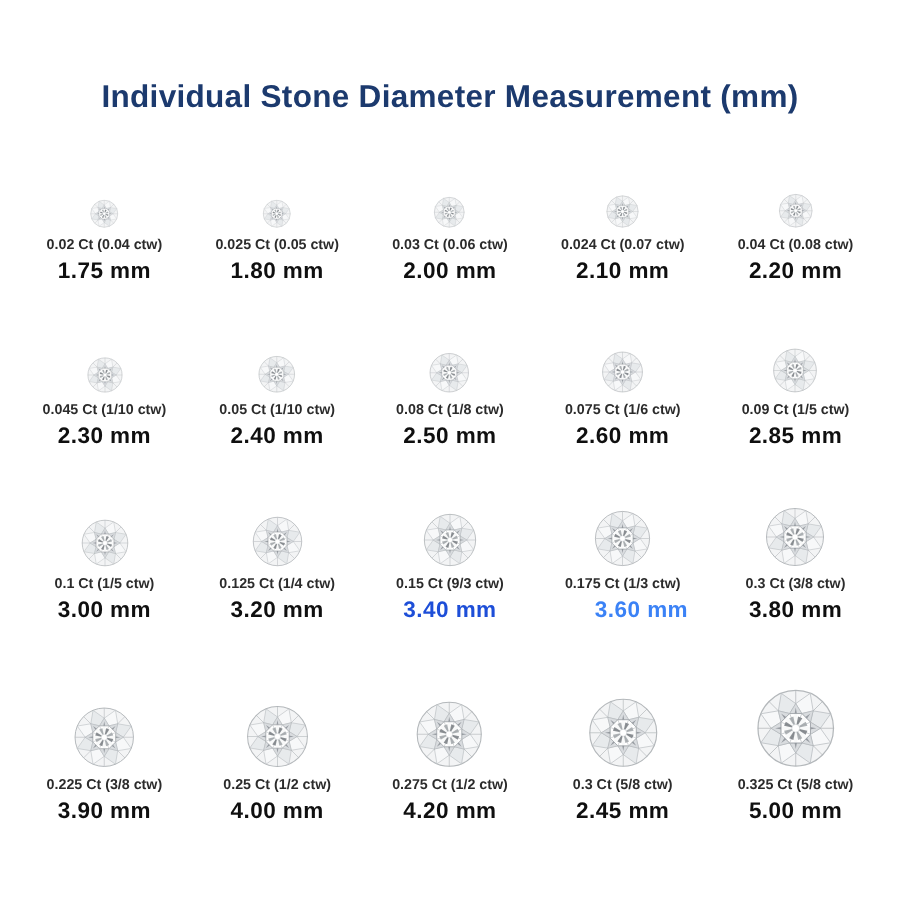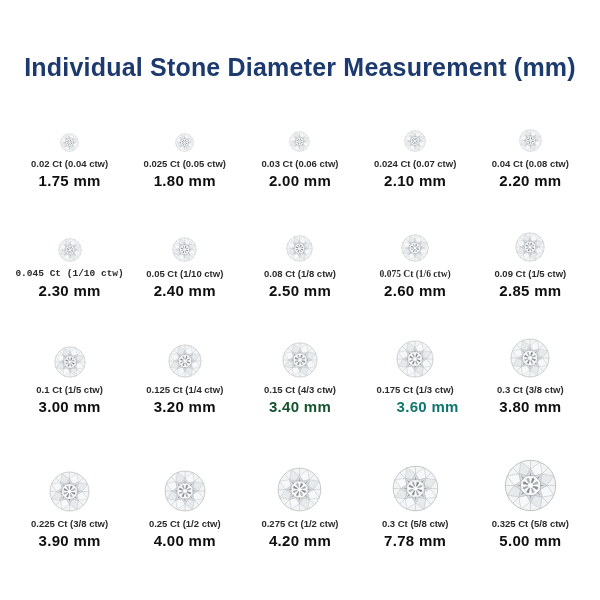--- a/index.html
+++ b/index.html
@@ -4,21 +4,21 @@
 <style>
   html,body{margin:0;padding:0;}
   body{
     width:600px;height:600px;position:relative;overflow:hidden;
     background:#ffffff;
     font-family:"Liberation Sans", sans-serif;
   }
   .title{
     position:absolute;top:53px;left:0;right:0;
     text-align:center;
-    font-size:25px;font-weight:700;letter-spacing:.2px;
+    font-size:21px;font-weight:700;letter-spacing:.2px;
     color:#1c3a6e;
     margin:0;
   }
   .row{
     position:absolute;left:12px;right:12px;
     display:flex;flex-direction:row;
   }
   .row0{top:112px;} .row1{top:216px;} .row2{top:324px;} .row3{top:444px;}
   .cell{
     width:20%;
@@ -352,21 +352,21 @@
             <polygon points="50,50 47.0,64.7 41.7,62.5" fill="#70767b" opacity="0.8"></polygon>
             <line x1="46.3" y1="51.5" x2="31.5" y2="57.7" stroke="#b0b5b9" stroke-width="0.8"></line>
             <polygon points="50,50 37.5,58.3 35.3,53.0" fill="#9ba0a4" opacity="0.8"></polygon>
             <line x1="46.3" y1="48.5" x2="31.5" y2="42.3" stroke="#b0b5b9" stroke-width="0.8"></line>
             <polygon points="50,50 35.3,47.0 37.5,41.7" fill="#70767b" opacity="0.8"></polygon>
             <line x1="48.5" y1="46.3" x2="42.3" y2="31.5" stroke="#b0b5b9" stroke-width="0.8"></line>
             <polygon points="50,50 41.7,37.5 47.0,35.3" fill="#9ba0a4" opacity="0.8"></polygon>
             <circle cx="50" cy="50" r="5" fill="#ffffff" stroke="#c2c6c9" stroke-width="0.8"></circle>
           </svg>
         </div>
-        <div class="ct" style="color: rgb(43, 43, 43); font-family: Liberation Mono, monospace;">0.045 Ct (1/10 ctw)</div>
+        <div class="ct" style="color: rgb(43, 43, 43);">0.045 Ct (1/10 ctw)</div>
         <div class="mm" style="color: rgb(15, 15, 15);">2.30 mm</div>
       </div>
       <div class="cell">
         <div class="dbox">
           <svg class="diamond" width="25" height="25" viewBox="0 0 100 100">
             <circle cx="50" cy="50" r="47.5" fill="#f3f4f5" stroke="#b4b8bb" stroke-width="1.6"></circle>
             <polygon points="57.7,31.5 50.0,19.0 68.2,6.1 71.9,28.1" fill="#f7f8f9" stroke="#adb2b6" stroke-width="0.8"></polygon>
             <polygon points="68.5,42.3 71.9,28.1 93.9,31.8 81.0,50.0" fill="#e7eaec" stroke="#adb2b6" stroke-width="0.8"></polygon>
             <polygon points="68.5,57.7 81.0,50.0 93.9,68.2 71.9,71.9" fill="#f7f8f9" stroke="#adb2b6" stroke-width="0.8"></polygon>
             <polygon points="57.7,68.5 71.9,71.9 68.2,93.9 50.0,81.0" fill="#e7eaec" stroke="#adb2b6" stroke-width="0.8"></polygon>
@@ -508,21 +508,21 @@
             <polygon points="50,50 47.0,64.7 41.7,62.5" fill="#70767b" opacity="0.8"></polygon>
             <line x1="46.3" y1="51.5" x2="31.5" y2="57.7" stroke="#b0b5b9" stroke-width="0.8"></line>
             <polygon points="50,50 37.5,58.3 35.3,53.0" fill="#9ba0a4" opacity="0.8"></polygon>
             <line x1="46.3" y1="48.5" x2="31.5" y2="42.3" stroke="#b0b5b9" stroke-width="0.8"></line>
             <polygon points="50,50 35.3,47.0 37.5,41.7" fill="#70767b" opacity="0.8"></polygon>
             <line x1="48.5" y1="46.3" x2="42.3" y2="31.5" stroke="#b0b5b9" stroke-width="0.8"></line>
             <polygon points="50,50 41.7,37.5 47.0,35.3" fill="#9ba0a4" opacity="0.8"></polygon>
             <circle cx="50" cy="50" r="5" fill="#ffffff" stroke="#c2c6c9" stroke-width="0.8"></circle>
           </svg>
         </div>
-        <div class="ct" style="color: rgb(43, 43, 43); font-family: Liberation Serif, serif;">0.075 Ct (1/6 ctw)</div>
+        <div class="ct" style="color: rgb(43, 43, 43);">0.075 Ct (1/6 ctw)</div>
         <div class="mm" style="color: rgb(15, 15, 15);">2.60 mm</div>
       </div>
       <div class="cell">
         <div class="dbox">
           <svg class="diamond" width="30" height="30" viewBox="0 0 100 100">
             <circle cx="50" cy="50" r="47.5" fill="#f3f4f5" stroke="#b4b8bb" stroke-width="1.6"></circle>
             <polygon points="57.7,31.5 50.0,19.0 68.2,6.1 71.9,28.1" fill="#f7f8f9" stroke="#adb2b6" stroke-width="0.8"></polygon>
             <polygon points="68.5,42.3 71.9,28.1 93.9,31.8 81.0,50.0" fill="#e7eaec" stroke="#adb2b6" stroke-width="0.8"></polygon>
             <polygon points="68.5,57.7 81.0,50.0 93.9,68.2 71.9,71.9" fill="#f7f8f9" stroke="#adb2b6" stroke-width="0.8"></polygon>
             <polygon points="57.7,68.5 71.9,71.9 68.2,93.9 50.0,81.0" fill="#e7eaec" stroke="#adb2b6" stroke-width="0.8"></polygon>
@@ -718,22 +718,22 @@
             <polygon points="50,50 47.0,64.7 41.7,62.5" fill="#70767b" opacity="0.8"></polygon>
             <line x1="46.3" y1="51.5" x2="31.5" y2="57.7" stroke="#b0b5b9" stroke-width="0.8"></line>
             <polygon points="50,50 37.5,58.3 35.3,53.0" fill="#9ba0a4" opacity="0.8"></polygon>
             <line x1="46.3" y1="48.5" x2="31.5" y2="42.3" stroke="#b0b5b9" stroke-width="0.8"></line>
             <polygon points="50,50 35.3,47.0 37.5,41.7" fill="#70767b" opacity="0.8"></polygon>
             <line x1="48.5" y1="46.3" x2="42.3" y2="31.5" stroke="#b0b5b9" stroke-width="0.8"></line>
             <polygon points="50,50 41.7,37.5 47.0,35.3" fill="#9ba0a4" opacity="0.8"></polygon>
             <circle cx="50" cy="50" r="5" fill="#ffffff" stroke="#c2c6c9" stroke-width="0.8"></circle>
           </svg>
         </div>
-        <div class="ct" style="color: rgb(43, 43, 43);">0.15 Ct (4/3 ctw)</div>
-        <div class="mm" style="color: #14532d;">3.40 mm</div>
+        <div class="ct" style="color: rgb(43, 43, 43);">0.15 Ct (9/3 ctw)</div>
+        <div class="mm" style="color: #1d4ed8;">3.40 mm</div>
       </div>
       <div class="cell">
         <div class="dbox">
           <svg class="diamond" width="38" height="38" viewBox="0 0 100 100">
             <circle cx="50" cy="50" r="47.5" fill="#f3f4f5" stroke="#b4b8bb" stroke-width="1.6"></circle>
             <polygon points="57.7,31.5 50.0,19.0 68.2,6.1 71.9,28.1" fill="#f7f8f9" stroke="#adb2b6" stroke-width="0.8"></polygon>
             <polygon points="68.5,42.3 71.9,28.1 93.9,31.8 81.0,50.0" fill="#e7eaec" stroke="#adb2b6" stroke-width="0.8"></polygon>
             <polygon points="68.5,57.7 81.0,50.0 93.9,68.2 71.9,71.9" fill="#f7f8f9" stroke="#adb2b6" stroke-width="0.8"></polygon>
             <polygon points="57.7,68.5 71.9,71.9 68.2,93.9 50.0,81.0" fill="#e7eaec" stroke="#adb2b6" stroke-width="0.8"></polygon>
             <polygon points="42.3,68.5 50.0,81.0 31.8,93.9 28.1,71.9" fill="#f7f8f9" stroke="#adb2b6" stroke-width="0.8"></polygon>
@@ -771,21 +771,21 @@
             <line x1="46.3" y1="51.5" x2="31.5" y2="57.7" stroke="#b0b5b9" stroke-width="0.8"></line>
             <polygon points="50,50 37.5,58.3 35.3,53.0" fill="#9ba0a4" opacity="0.8"></polygon>
             <line x1="46.3" y1="48.5" x2="31.5" y2="42.3" stroke="#b0b5b9" stroke-width="0.8"></line>
             <polygon points="50,50 35.3,47.0 37.5,41.7" fill="#70767b" opacity="0.8"></polygon>
             <line x1="48.5" y1="46.3" x2="42.3" y2="31.5" stroke="#b0b5b9" stroke-width="0.8"></line>
             <polygon points="50,50 41.7,37.5 47.0,35.3" fill="#9ba0a4" opacity="0.8"></polygon>
             <circle cx="50" cy="50" r="5" fill="#ffffff" stroke="#c2c6c9" stroke-width="0.8"></circle>
           </svg>
         </div>
         <div class="ct" style="color: rgb(43, 43, 43);">0.175 Ct (1/3 ctw)</div>
-        <div class="mm" style="color: #0f766e; margin-left: 25px;">3.60 mm</div>
+        <div class="mm" style="color: #3b82f6; margin-left: 25px;">3.60 mm</div>
       </div>
       <div class="cell">
         <div class="dbox">
           <svg class="diamond" width="40" height="40" viewBox="0 0 100 100">
             <circle cx="50" cy="50" r="47.5" fill="#f3f4f5" stroke="#b4b8bb" stroke-width="1.6"></circle>
             <polygon points="57.7,31.5 50.0,19.0 68.2,6.1 71.9,28.1" fill="#f7f8f9" stroke="#adb2b6" stroke-width="0.8"></polygon>
             <polygon points="68.5,42.3 71.9,28.1 93.9,31.8 81.0,50.0" fill="#e7eaec" stroke="#adb2b6" stroke-width="0.8"></polygon>
             <polygon points="68.5,57.7 81.0,50.0 93.9,68.2 71.9,71.9" fill="#f7f8f9" stroke="#adb2b6" stroke-width="0.8"></polygon>
             <polygon points="57.7,68.5 71.9,71.9 68.2,93.9 50.0,81.0" fill="#e7eaec" stroke="#adb2b6" stroke-width="0.8"></polygon>
             <polygon points="42.3,68.5 50.0,81.0 31.8,93.9 28.1,71.9" fill="#f7f8f9" stroke="#adb2b6" stroke-width="0.8"></polygon>
@@ -1033,21 +1033,21 @@
             <line x1="46.3" y1="51.5" x2="31.5" y2="57.7" stroke="#b0b5b9" stroke-width="0.8"></line>
             <polygon points="50,50 37.5,58.3 35.3,53.0" fill="#9ba0a4" opacity="0.8"></polygon>
             <line x1="46.3" y1="48.5" x2="31.5" y2="42.3" stroke="#b0b5b9" stroke-width="0.8"></line>
             <polygon points="50,50 35.3,47.0 37.5,41.7" fill="#70767b" opacity="0.8"></polygon>
             <line x1="48.5" y1="46.3" x2="42.3" y2="31.5" stroke="#b0b5b9" stroke-width="0.8"></line>
             <polygon points="50,50 41.7,37.5 47.0,35.3" fill="#9ba0a4" opacity="0.8"></polygon>
             <circle cx="50" cy="50" r="5" fill="#ffffff" stroke="#c2c6c9" stroke-width="0.8"></circle>
           </svg>
         </div>
         <div class="ct" style="color: rgb(43, 43, 43);">0.3 Ct (5/8 ctw)</div>
-        <div class="mm" style="color: rgb(15, 15, 15);">7.78 mm</div>
+        <div class="mm" style="color: rgb(15, 15, 15);">2.45 mm</div>
       </div>
       <div class="cell">
         <div class="dbox">
           <svg class="diamond" width="53" height="53" viewBox="0 0 100 100">
             <circle cx="50" cy="50" r="47.5" fill="#f3f4f5" stroke="#b4b8bb" stroke-width="1.6"></circle>
             <polygon points="57.7,31.5 50.0,19.0 68.2,6.1 71.9,28.1" fill="#f7f8f9" stroke="#adb2b6" stroke-width="0.8"></polygon>
             <polygon points="68.5,42.3 71.9,28.1 93.9,31.8 81.0,50.0" fill="#e7eaec" stroke="#adb2b6" stroke-width="0.8"></polygon>
             <polygon points="68.5,57.7 81.0,50.0 93.9,68.2 71.9,71.9" fill="#f7f8f9" stroke="#adb2b6" stroke-width="0.8"></polygon>
             <polygon points="57.7,68.5 71.9,71.9 68.2,93.9 50.0,81.0" fill="#e7eaec" stroke="#adb2b6" stroke-width="0.8"></polygon>
             <polygon points="42.3,68.5 50.0,81.0 31.8,93.9 28.1,71.9" fill="#f7f8f9" stroke="#adb2b6" stroke-width="0.8"></polygon>

